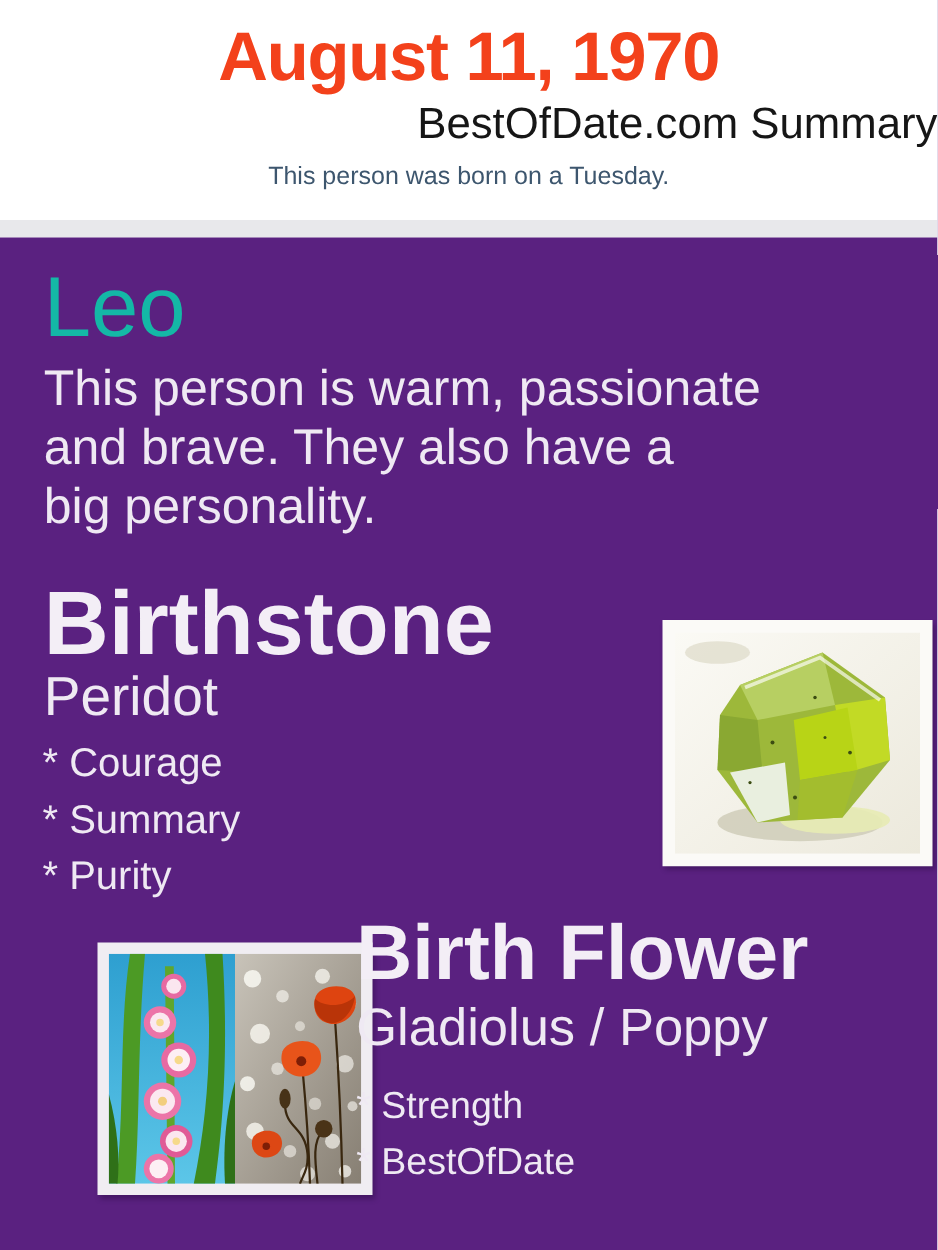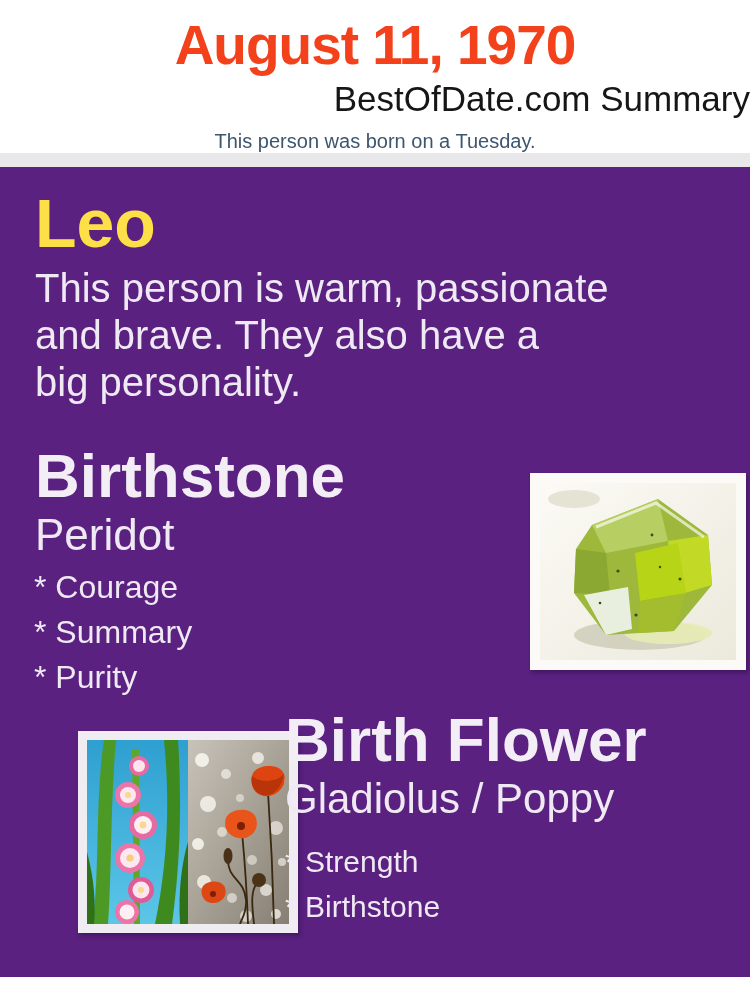--- a/index.html
+++ b/index.html
@@ -1,32 +1,32 @@
 <!DOCTYPE html>
 <html><head>
 <meta charset="utf-8">
 <style>
   html,body{margin:0;padding:0;background:#ffffff;}
   *{box-sizing:border-box;}
   body{font-family:"Liberation Sans", sans-serif;}
   .card{position:relative;width:750px;height:1000px;overflow:hidden;background:#ffffff;margin:0 auto;}
 
   
-  .header{height:153px;text-align:center;padding-top:12px;background:#ffffff;}
+  .header{height:176px;text-align:center;padding-top:12px;background:#ffffff;}
   .date-title{margin:0;font-size:55px;line-height:66px;font-weight:bold;color:#F3411B;letter-spacing:-1px;}
   .site-summary{font-size:35px;line-height:42px;color:#161616;text-align:right;}
   .born-line{font-size:20px;line-height:38px;color:#3D566E;margin-top:2px;}
   .divider-band{height:14px;background:#E8E8EB;}
 
   
   .main{position:relative;height:810px;background:#5A2180;color:#F1ECF5;}
-  .sign-heading{position:absolute;left:35px;top:16px;margin:0;font-size:68px;line-height:80px;font-weight:bold;color:#fde047;}
+  .sign-heading{position:absolute;left:35px;top:16px;margin:0;font-size:68px;line-height:80px;font-weight:normal;color:#14b8a6;}
   .zodiac-desc{position:absolute;left:35px;top:98px;margin:0;font-size:40px;line-height:47px;font-weight:400;color:#EFE9F3;}
 
-  .bs-heading{position:absolute;left:35px;top:274px;margin:0;font-size:62px;line-height:70px;font-weight:bold;color:#F3EEF6;}
+  .bs-heading{position:absolute;left:35px;top:274px;margin:0;font-size:72px;line-height:70px;font-weight:bold;color:#F3EEF6;}
   .bs-name{position:absolute;left:35px;top:342px;font-size:44px;line-height:52px;color:#EFE9F3;}
   .bs-traits{position:absolute;left:34px;top:398px;font-size:32px;line-height:45px;color:#EFE9F3;}
 
   .photo-frame{position:absolute;background:#FBFAF7;box-shadow:2px 3px 4px rgba(30,5,50,.35);}
   .gem-frame{left:490px;top:290px;width:216px;height:197px;padding:10px;}
   .gem-frame svg{display:block;width:100%;height:100%;}
 
   .flower-frame{left:38px;top:548px;width:220px;height:202px;padding:9px;background:#F0EDF2;display:flex;}
   .flower-frame svg{display:block;width:50%;height:100%;}
 
@@ -174,18 +174,18 @@
           <circle cx="25" cy="154" r="3" fill="#7E1E06"></circle>
         </g>
       </svg>
     </figure>
 
     <section class="bf-block">
       <h2 class="bf-heading">Birth Flower</h2>
       <div class="bf-name">Gladiolus / Poppy</div>
       <div class="bf-traits">
         <div>* Strength</div>
-        <div>* Birthstone</div>
+        <div>* BestOfDate</div>
       </div>
     </section>
 
   </main>
 </div>
 
 </body></html>

